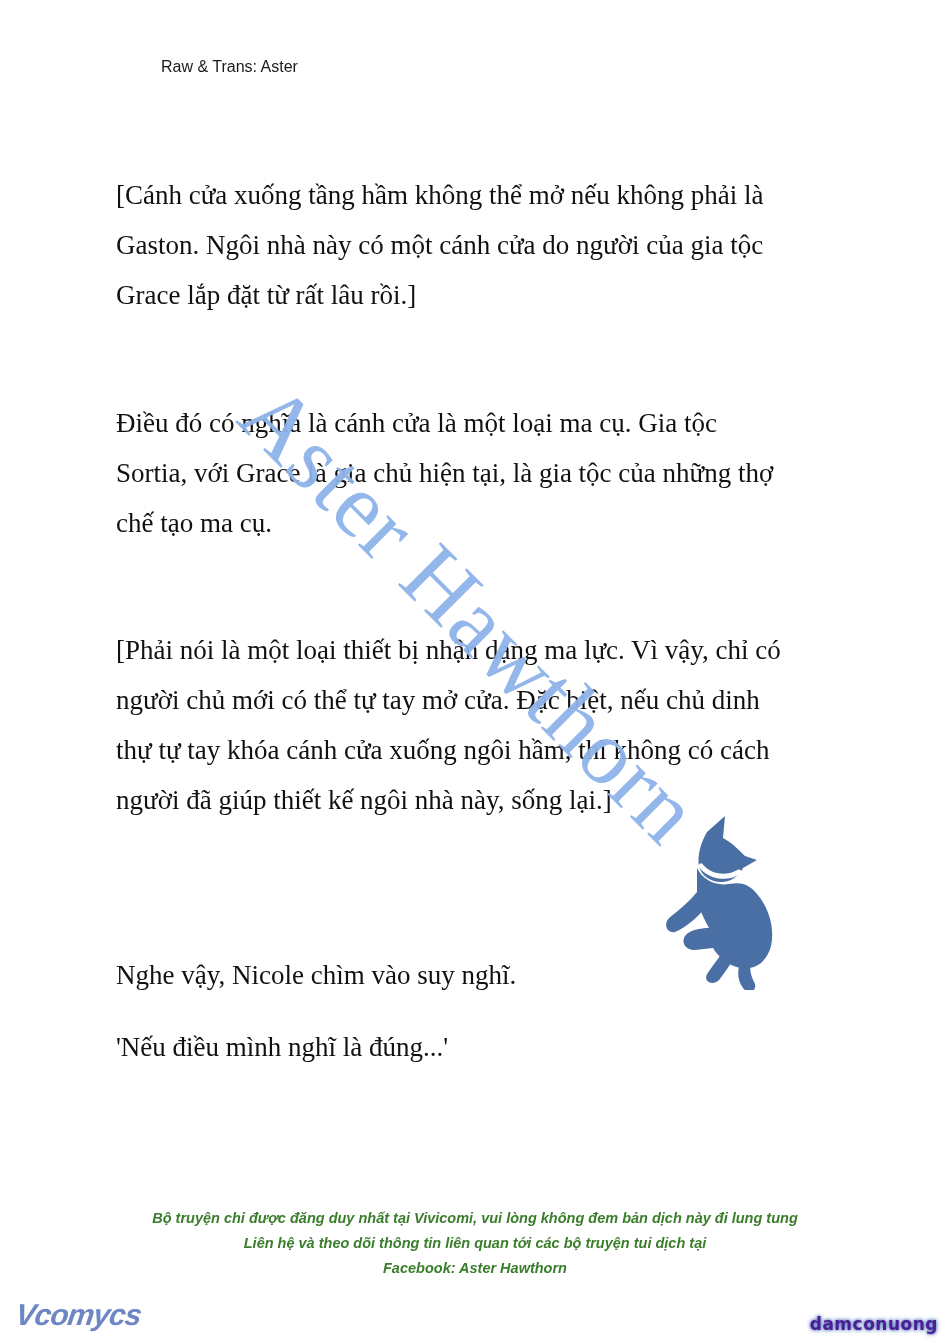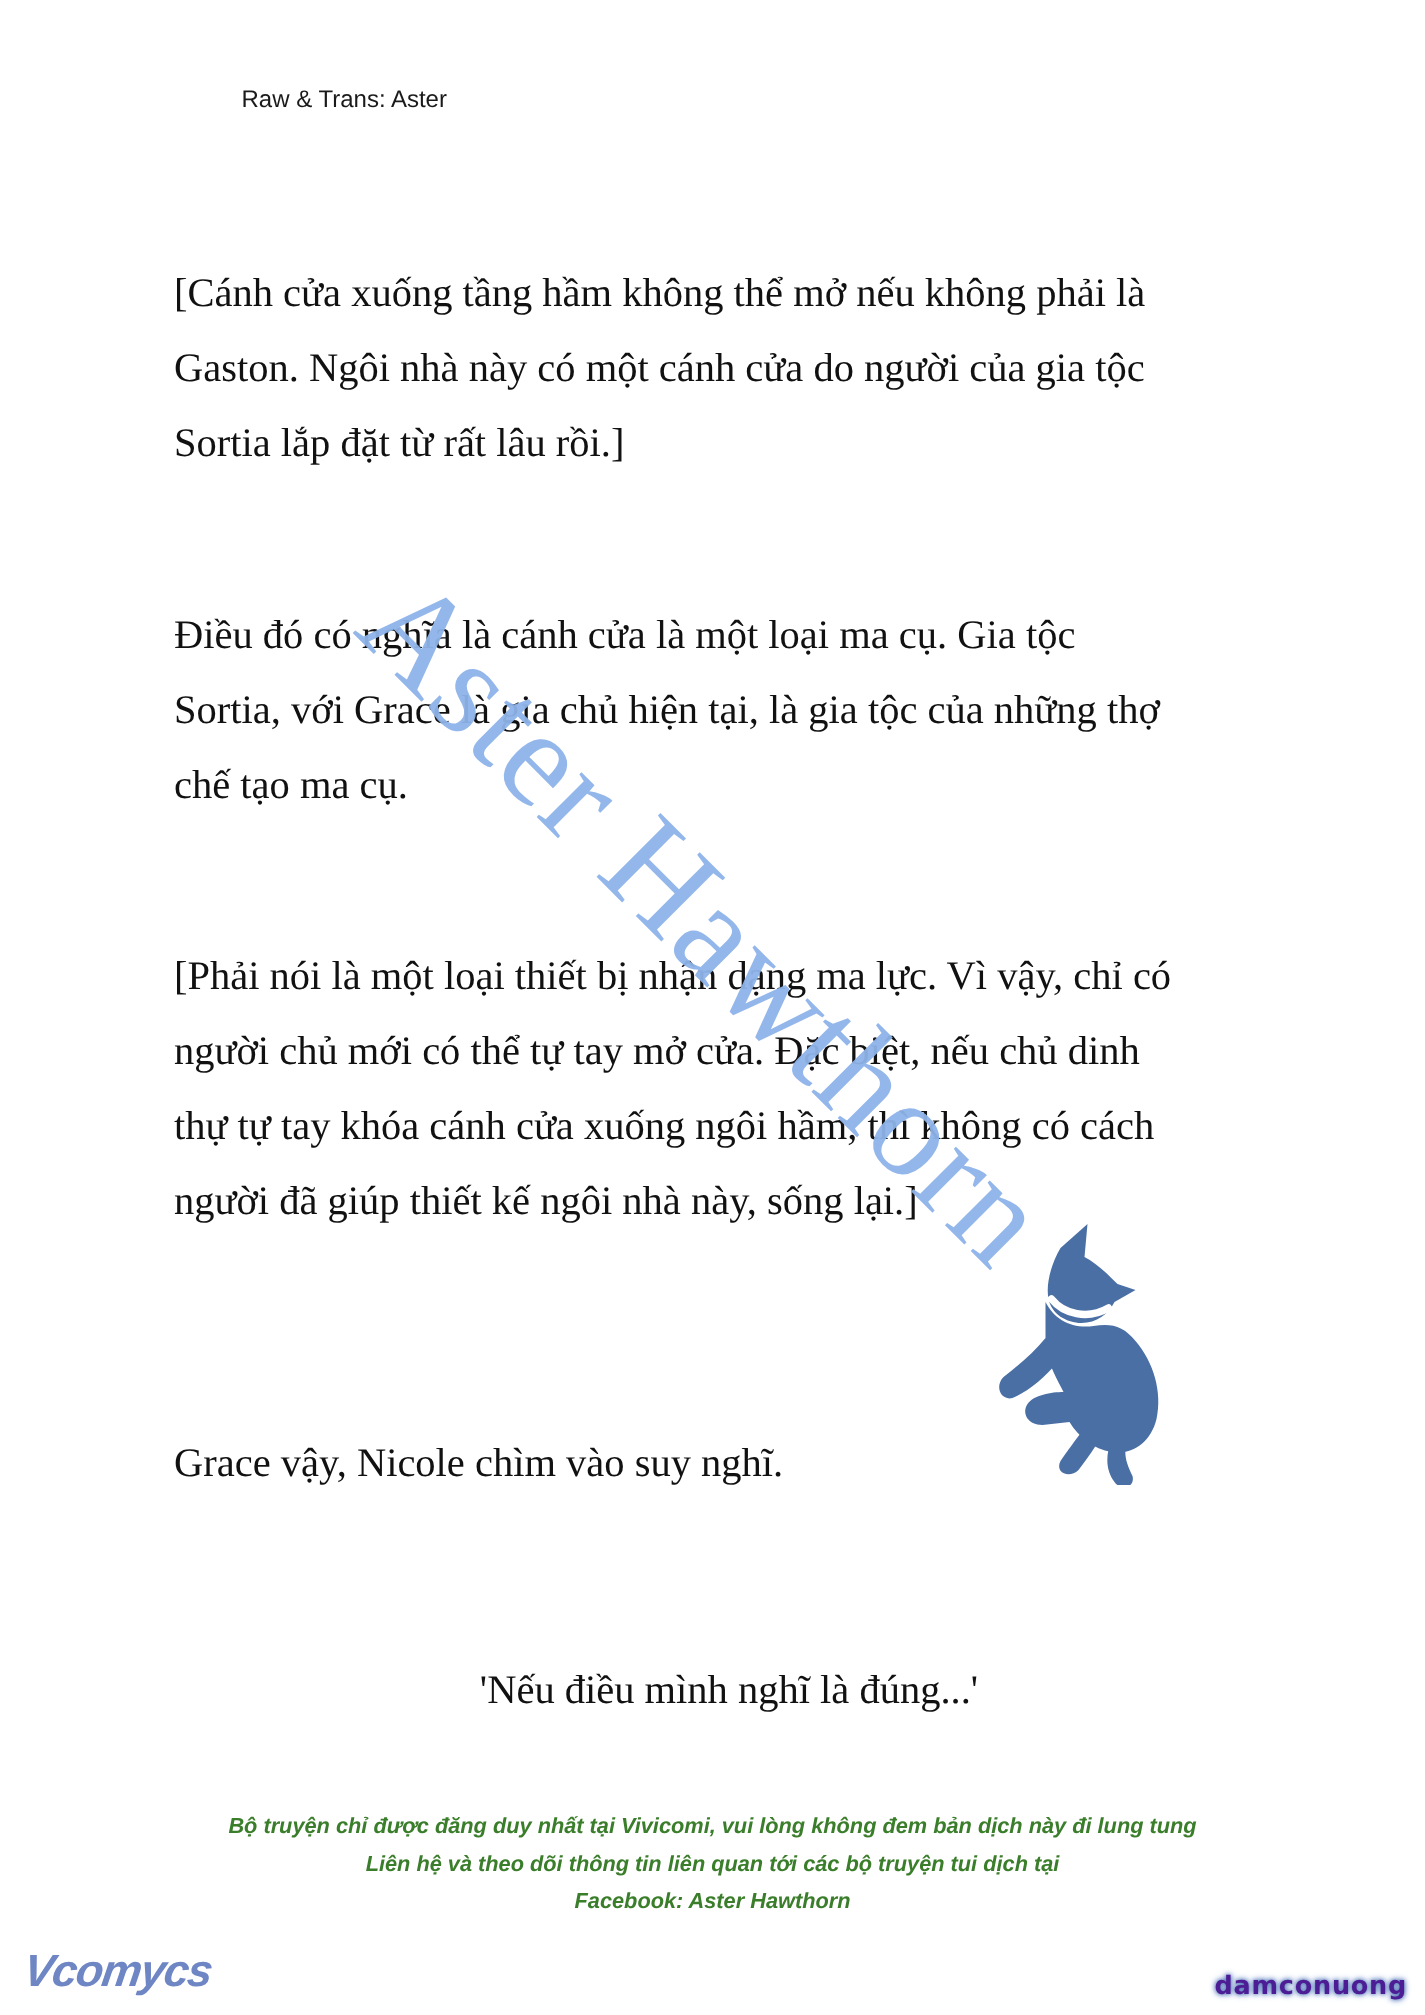--- a/index.html
+++ b/index.html
@@ -99,41 +99,41 @@
     }
   </style>
 </head>
 <body>
 
 <div class="header-credit">Raw &amp; Trans: Aster</div>
 
 <div class="paragraph" style="top:170px;">
   <span class="line">[Cánh cửa xuống tầng hầm không thể mở nếu không phải là</span>
   <span class="line">Gaston. Ngôi nhà này có một cánh cửa do người của gia tộc</span>
-  <span class="line">Sortia lắp đặt từ rất lâu rồi.]</span>
+  <span class="line">Grace lắp đặt từ rất lâu rồi.]</span>
 </div>
 
 <div class="paragraph" style="top:398px;">
   <span class="line">Điều đó có nghĩa là cánh cửa là một loại ma cụ. Gia tộc</span>
   <span class="line">Sortia, với Grace là gia chủ hiện tại, là gia tộc của những thợ</span>
   <span class="line">chế tạo ma cụ.</span>
 </div>
 
 <div class="paragraph" style="top:625px;">
   <span class="line">[Phải nói là một loại thiết bị nhận dạng ma lực. Vì vậy, chỉ có</span>
   <span class="line">người chủ mới có thể tự tay mở cửa. Đặc biệt, nếu chủ dinh</span>
   <span class="line">thự tự tay khóa cánh cửa xuống ngôi hầm, thì không có cách</span>
   <span class="line">người đã giúp thiết kế ngôi nhà này, sống lại.]</span>
 </div>
 
 <div class="paragraph" style="top:950px;">
-  <span class="line">Grace vậy, Nicole chìm vào suy nghĩ.</span>
+  <span class="line">Nghe vậy, Nicole chìm vào suy nghĩ.</span>
 </div>
 
-<div class="paragraph" style="top:1101px;text-align:center;">
+<div class="paragraph" style="top:1022px;">
   <span class="line">'Nếu điều mình nghĩ là đúng...'</span>
 </div>
 
 <div class="watermark">Aster Hawthorn</div>
 
 <svg class="cat-icon" viewBox="0 0 130 180" xmlns="http://www.w3.org/2000/svg">
   <g fill="#4a6fa5">
 
     <path d="M52 22 L70 6 L68 28 C76 32 84 40 90 46 L102 50 L88 58 C84 66 76 72 66 72 C56 72 46 66 44 56 C42 46 46 32 52 22 Z"></path>
 

